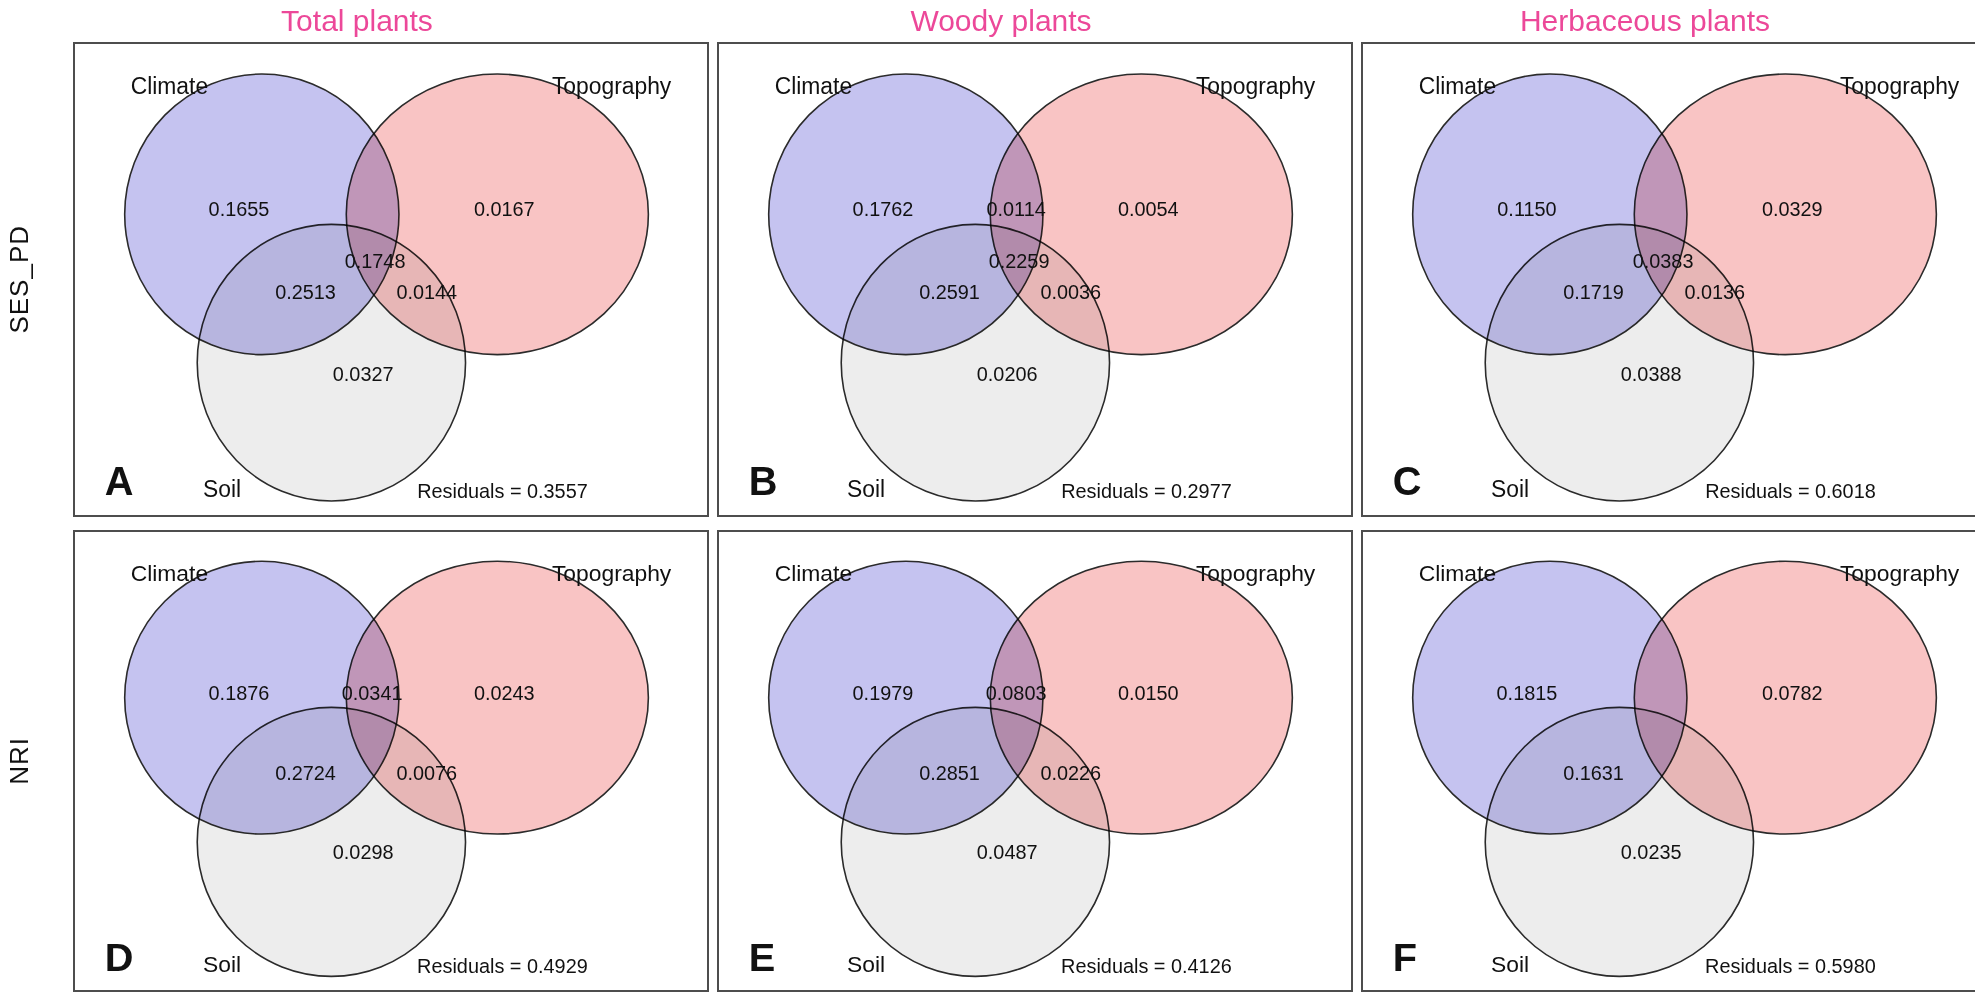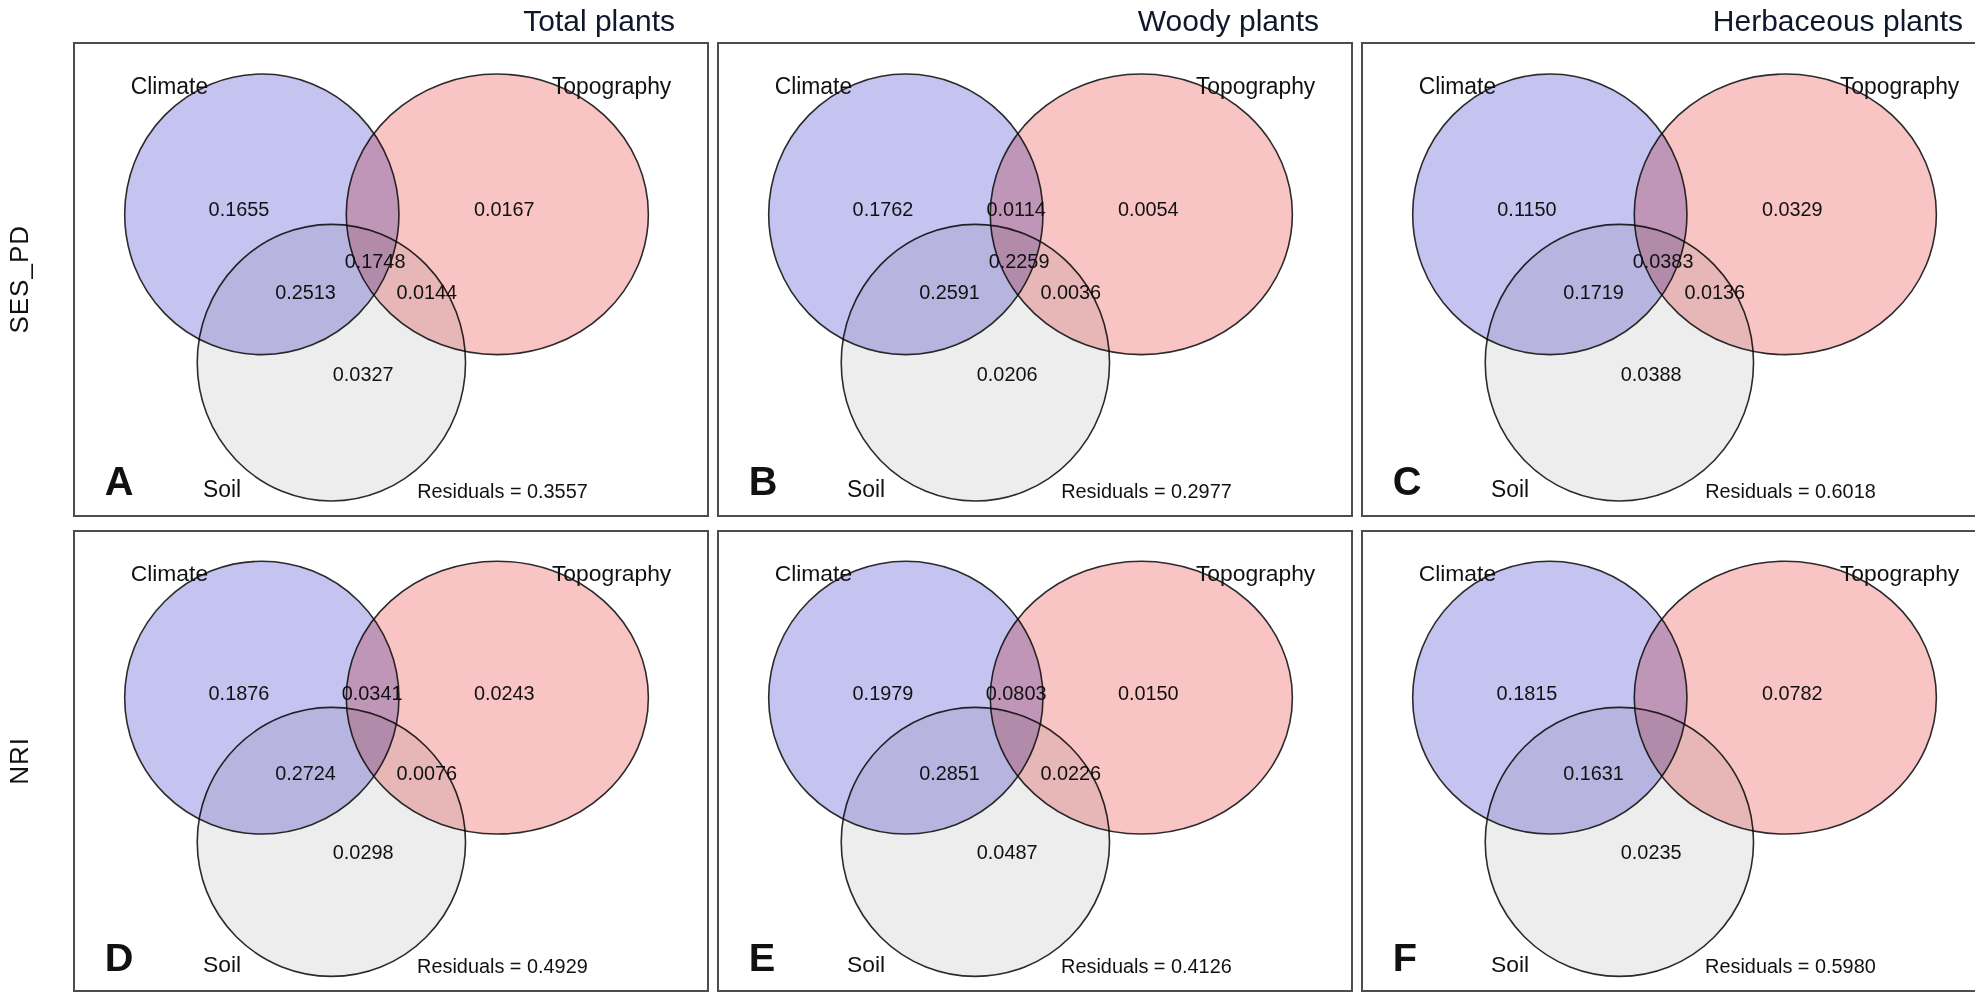--- a/index.html
+++ b/index.html
@@ -11,23 +11,23 @@
     background: #ffffff;
     font-family: "Liberation Sans", sans-serif;
     color: #111111;
     overflow: hidden;
   }
   .col-title {
     position: absolute;
     top: 0;
     height: 40px;
     line-height: 42px;
-    text-align: right;
+    text-align: center;
     font-size: 30px;
-    color: #0f172a;
+    color: #ec4899;
   }
   .col-title.c0 { left: 39px;   width: 636px; }
   .col-title.c1 { left: 683px;  width: 636px; }
   .col-title.c2 { left: 1327px; width: 636px; }
   .row-label {
     position: absolute;
     left: 0;
     width: 39px;
     display: flex;
     align-items: center;

